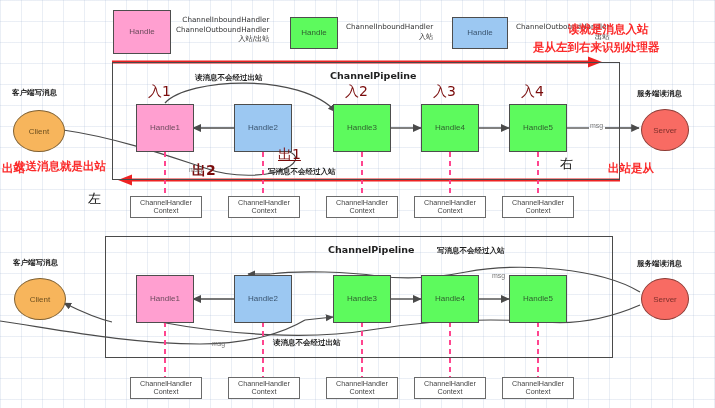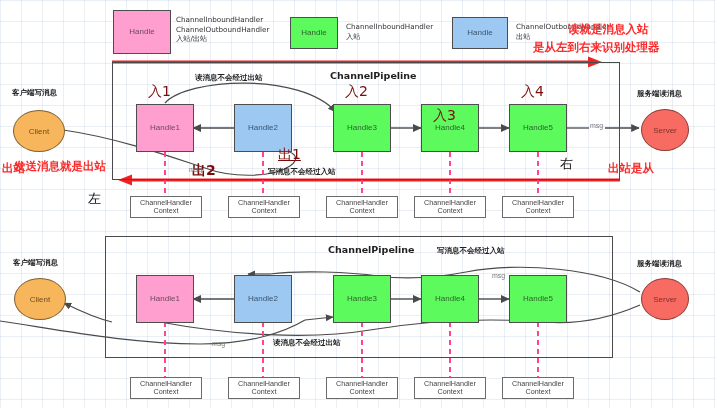--- a/index.html
+++ b/index.html
@@ -46,21 +46,21 @@
   }
   .ellipse.client{background:#f7b55c;border-color:#806132;color:#6d4f1f;}
   .ellipse.server{background:#f86b63;border-color:#8d3c36;color:#7d2f2a;}
 
   .pbox{
     position:absolute;box-sizing:border-box;
     border:1.4px solid #4a4a4a;background:transparent;z-index:2;
   }
 
   .lbl{position:absolute;z-index:5;white-space:nowrap;}
-  .lbl.cn{font-family:"DejaVu Sans","Liberation Sans",sans-serif;}
+  .lbl.cn{font-family:"DejaVu Sans","Liberation Sans",sans-serif;text-align:right;}
   .t-title{font-size:9.5px;font-weight:bold;color:#1f1f1f;}
   .t-small{font-size:7.5px;font-weight:bold;color:#1f1f1f;}
   .t-msg{font-size:7px;color:#777;font-weight:normal;}
   .t-inout{font-size:14px;color:#7a0c0c;font-family:"DejaVu Sans","Liberation Sans",sans-serif;}
   .t-black-big{font-size:13px;color:#111;font-family:"DejaVu Sans","Liberation Sans",sans-serif;}
   .t-red{font-size:11.5px;color:#fb2a2a;font-family:"DejaVu Sans","Liberation Sans",sans-serif;white-space:nowrap;font-weight:bold;}
   .t-legend{font-size:7.2px;color:#333;line-height:1.35;}
 </style>
 </head>
 <body>
@@ -184,21 +184,21 @@
     </div>
   <div class="node green" style="left:421px;top:104px;width:58px;height:48px;">
       <span>Handle4</span>
     </div>
   <div class="node green" style="left:509px;top:104px;width:58px;height:48px;">
       <span>Handle5</span>
     </div>
 
   <div class="lbl t-inout" style="left:148px;top:83px;">入1</div>
   <div class="lbl t-inout" style="left:345px;top:83px;">入2</div>
-  <div class="lbl t-inout" style="left:433px;top:83px;margin-top:24px;">入3</div>
+  <div class="lbl t-inout" style="left:433px;top:83px;">入3</div>
   <div class="lbl t-inout" style="left:521px;top:83px;">入4</div>
   <div class="lbl t-inout" style="left:192px;top:162px;font-weight:bold;">出2</div>
   <div class="lbl t-inout" style="left:278px;top:146px;text-decoration:underline;">出1</div>
 
   <div class="lbl t-small cn" style="left:195px;top:73px;">读消息不会经过出站</div>
   <div class="lbl t-small cn" style="left:268px;top:167px;">写消息不会经过入站</div>
 
   <div class="lbl t-msg" style="left:189px;top:166px;">msg</div>
   <div class="lbl t-msg" style="left:590px;top:122px;">msg</div>
 

